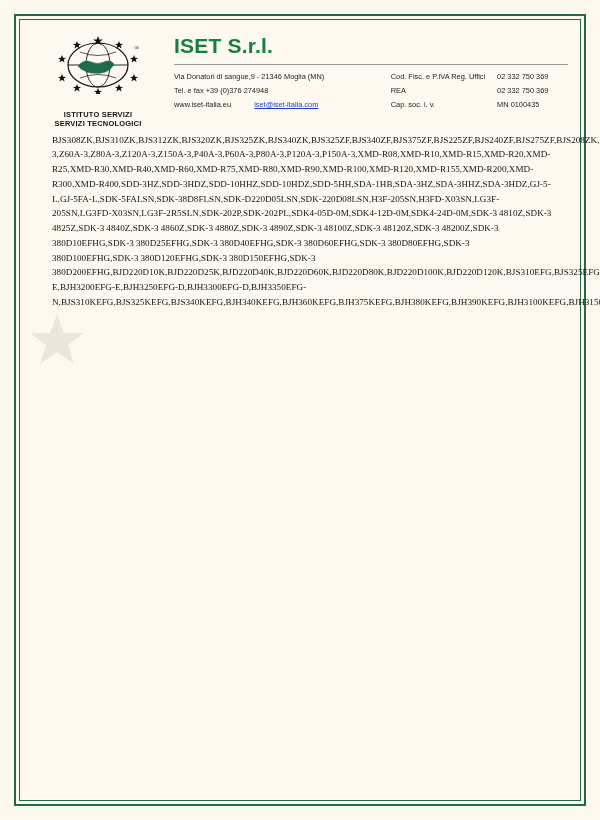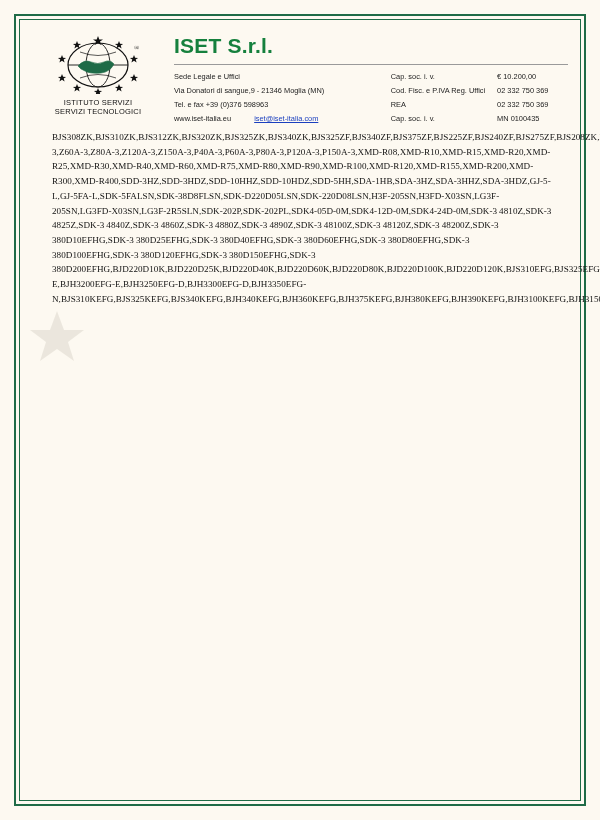--- a/index.html
+++ b/index.html
@@ -60,23 +60,23 @@
     padding-top: 2px;
   }
   .logo-mark {
     position: relative;
     width: 96px;
     height: 58px;
     margin: 0 auto;
   }
   .logo-mark svg { display: block; }
   .logo-text {
-    margin-top: 4px;
+    margin-top: 16px;
     font-size: 7.5px;
-    font-weight: normal;
+    font-weight: bold;
     letter-spacing: 0.2px;
     line-height: 1.25;
     color: #111;
   }
   .company-block {
     flex: 1 1 auto;
     padding-left: 10px;
   }
   .company-name {
     font-size: 21px;
@@ -184,31 +184,26 @@
           <div>SERVIZI TECNOLOGICI</div>
         </div>
       </div>
 
       <div class="company-block">
         <div class="company-name">ISET S.r.l.</div>
         <div class="rule"></div>
         <table class="info-table">
           <tbody>
             <tr>
-              <td class="left">Sede Legale e Uffici</td>
-              <td class="mid">Cap. soc. i. v.</td>
-              <td class="right">€ 10.200,00</td>
-            </tr>
-            <tr>
               <td class="left">Via Donatori di sangue,9 - 21346 Moglia (MN)</td>
               <td class="mid">Cod. Fisc. e P.IVA Reg. Uffici</td>
               <td class="right">02 332 750 369</td>
             </tr>
             <tr>
-              <td class="left">Tel. e fax +39 (0)376 598963</td>
+              <td class="left">Tel. e fax +39 (0)376 274948</td>
               <td class="mid">REA</td>
               <td class="right">02 332 750 369</td>
             </tr>
             <tr>
               <td class="left"><span>www.iset-italia.eu  </span><a href="#">iset@iset-italia.com</a></td>
               <td class="mid">Cap. soc. i. v.</td>
               <td class="right">MN 0100435</td>
             </tr>
           </tbody>
         </table>

